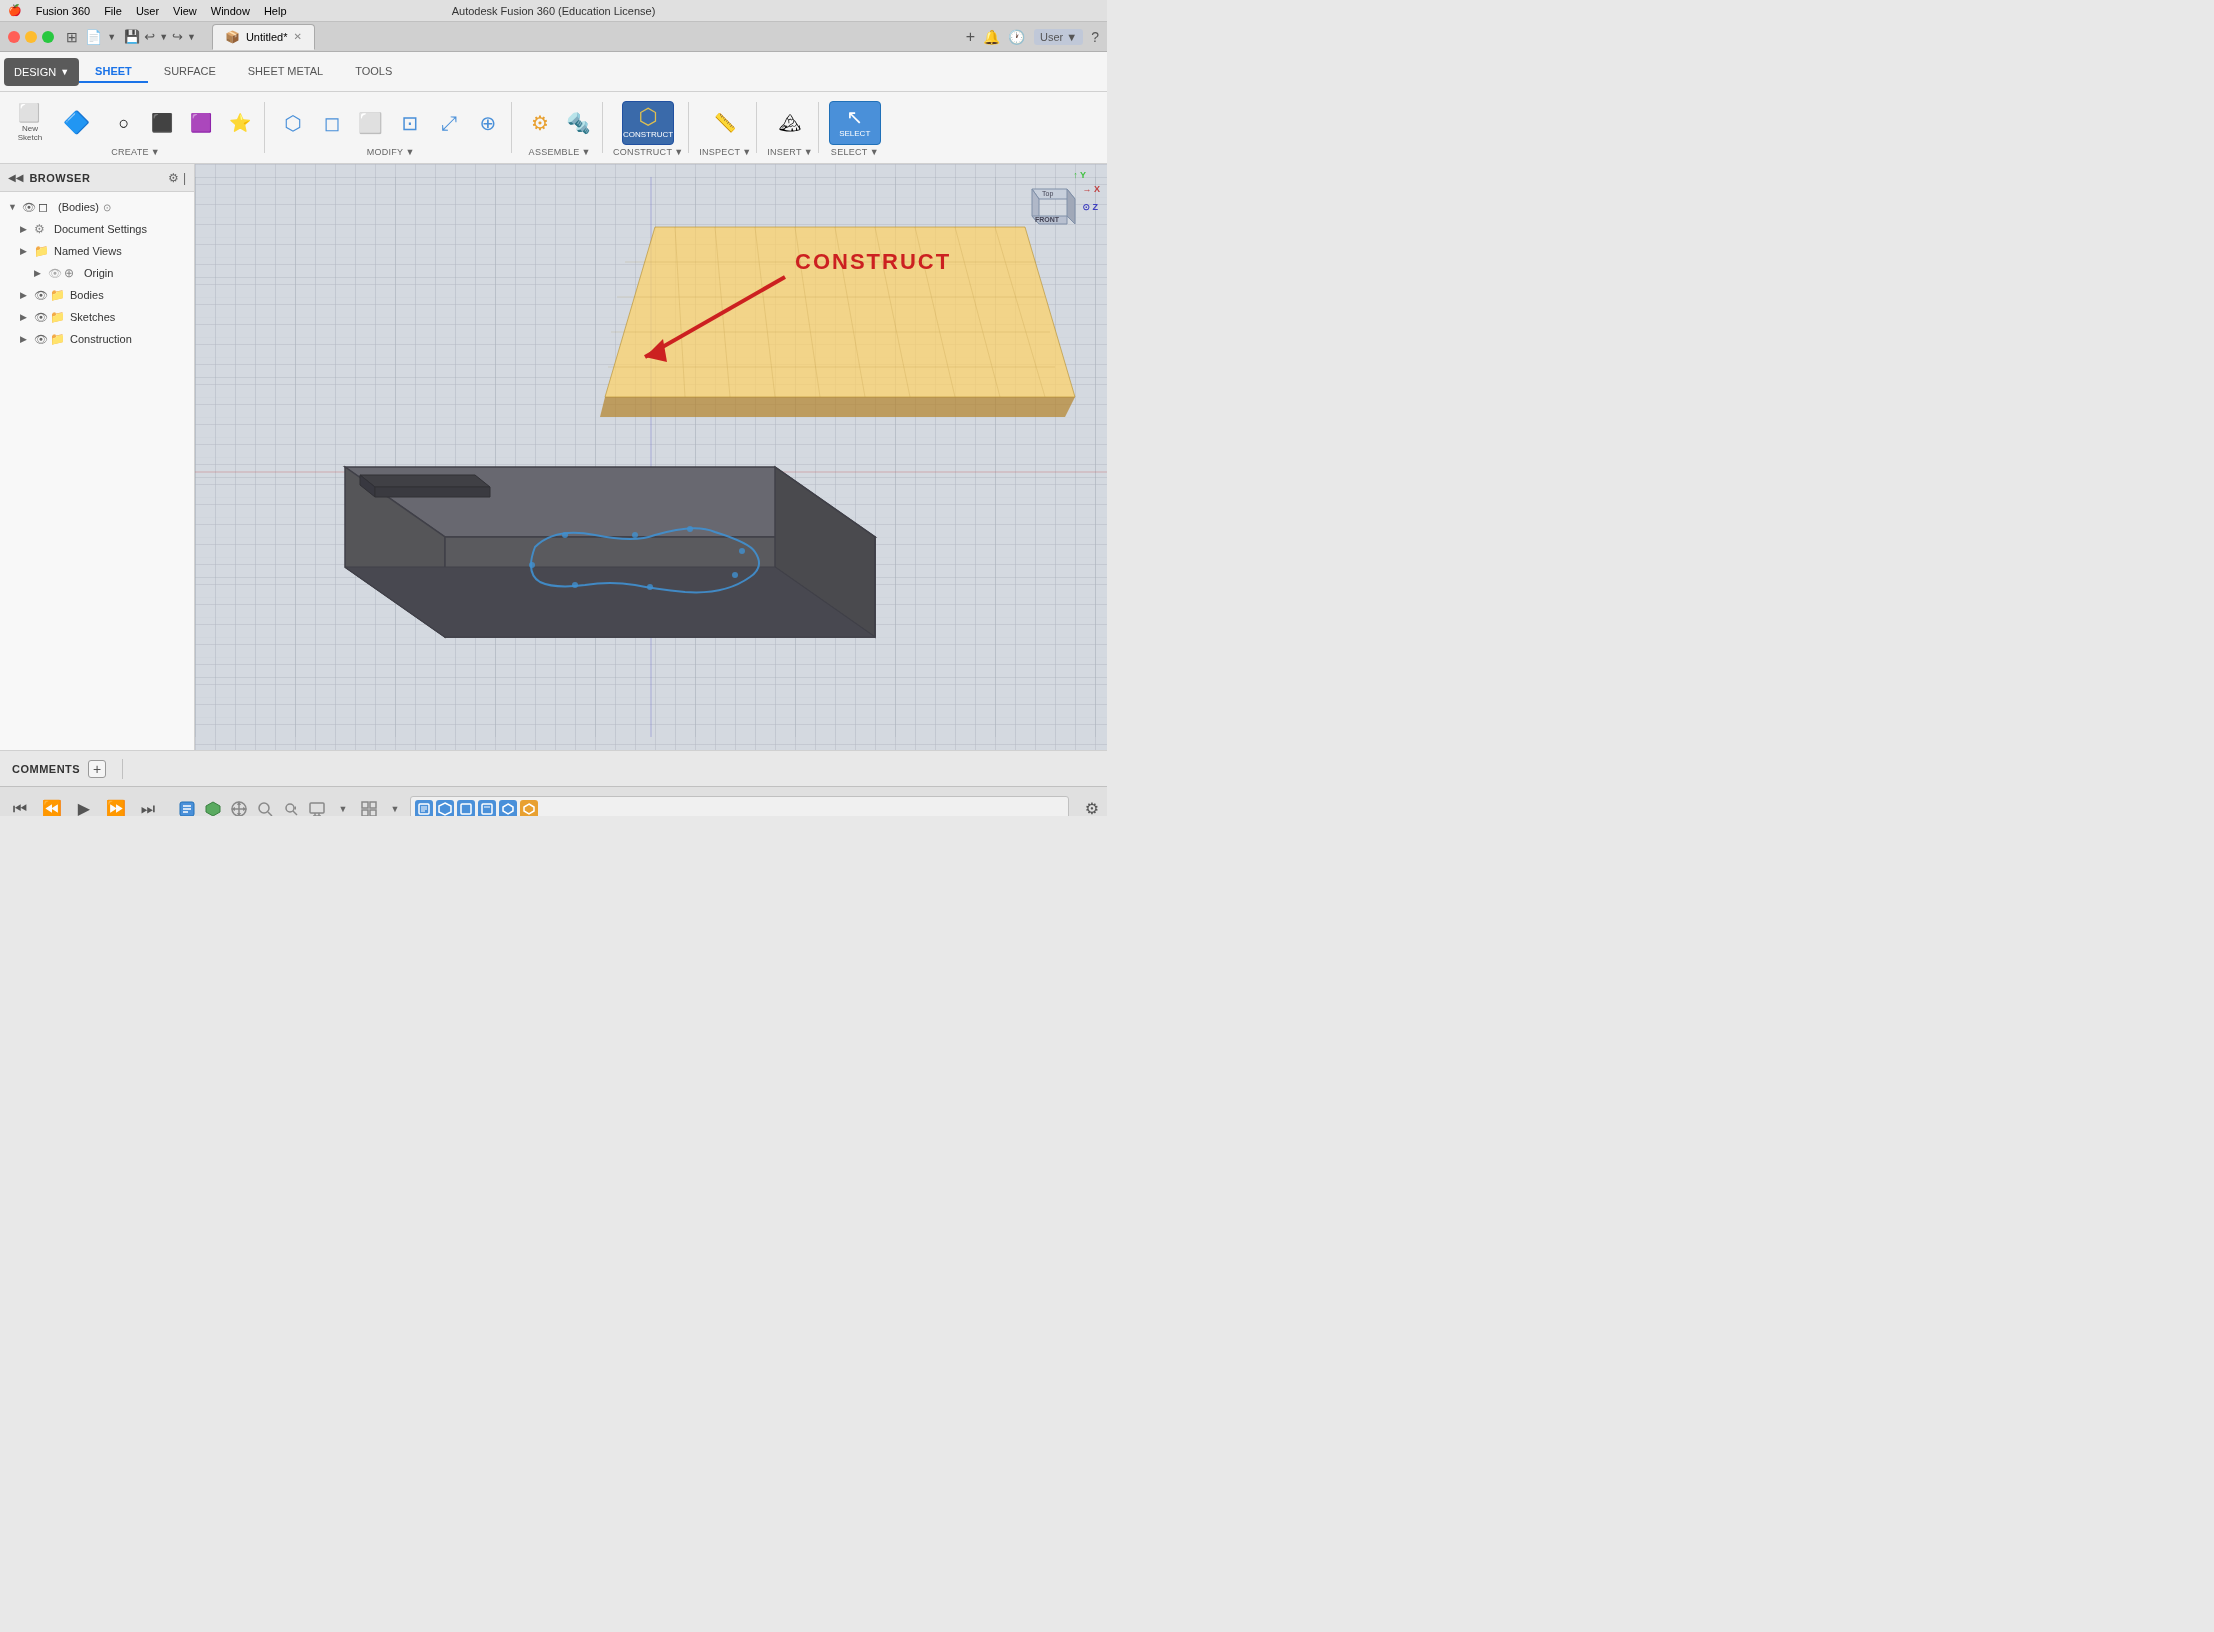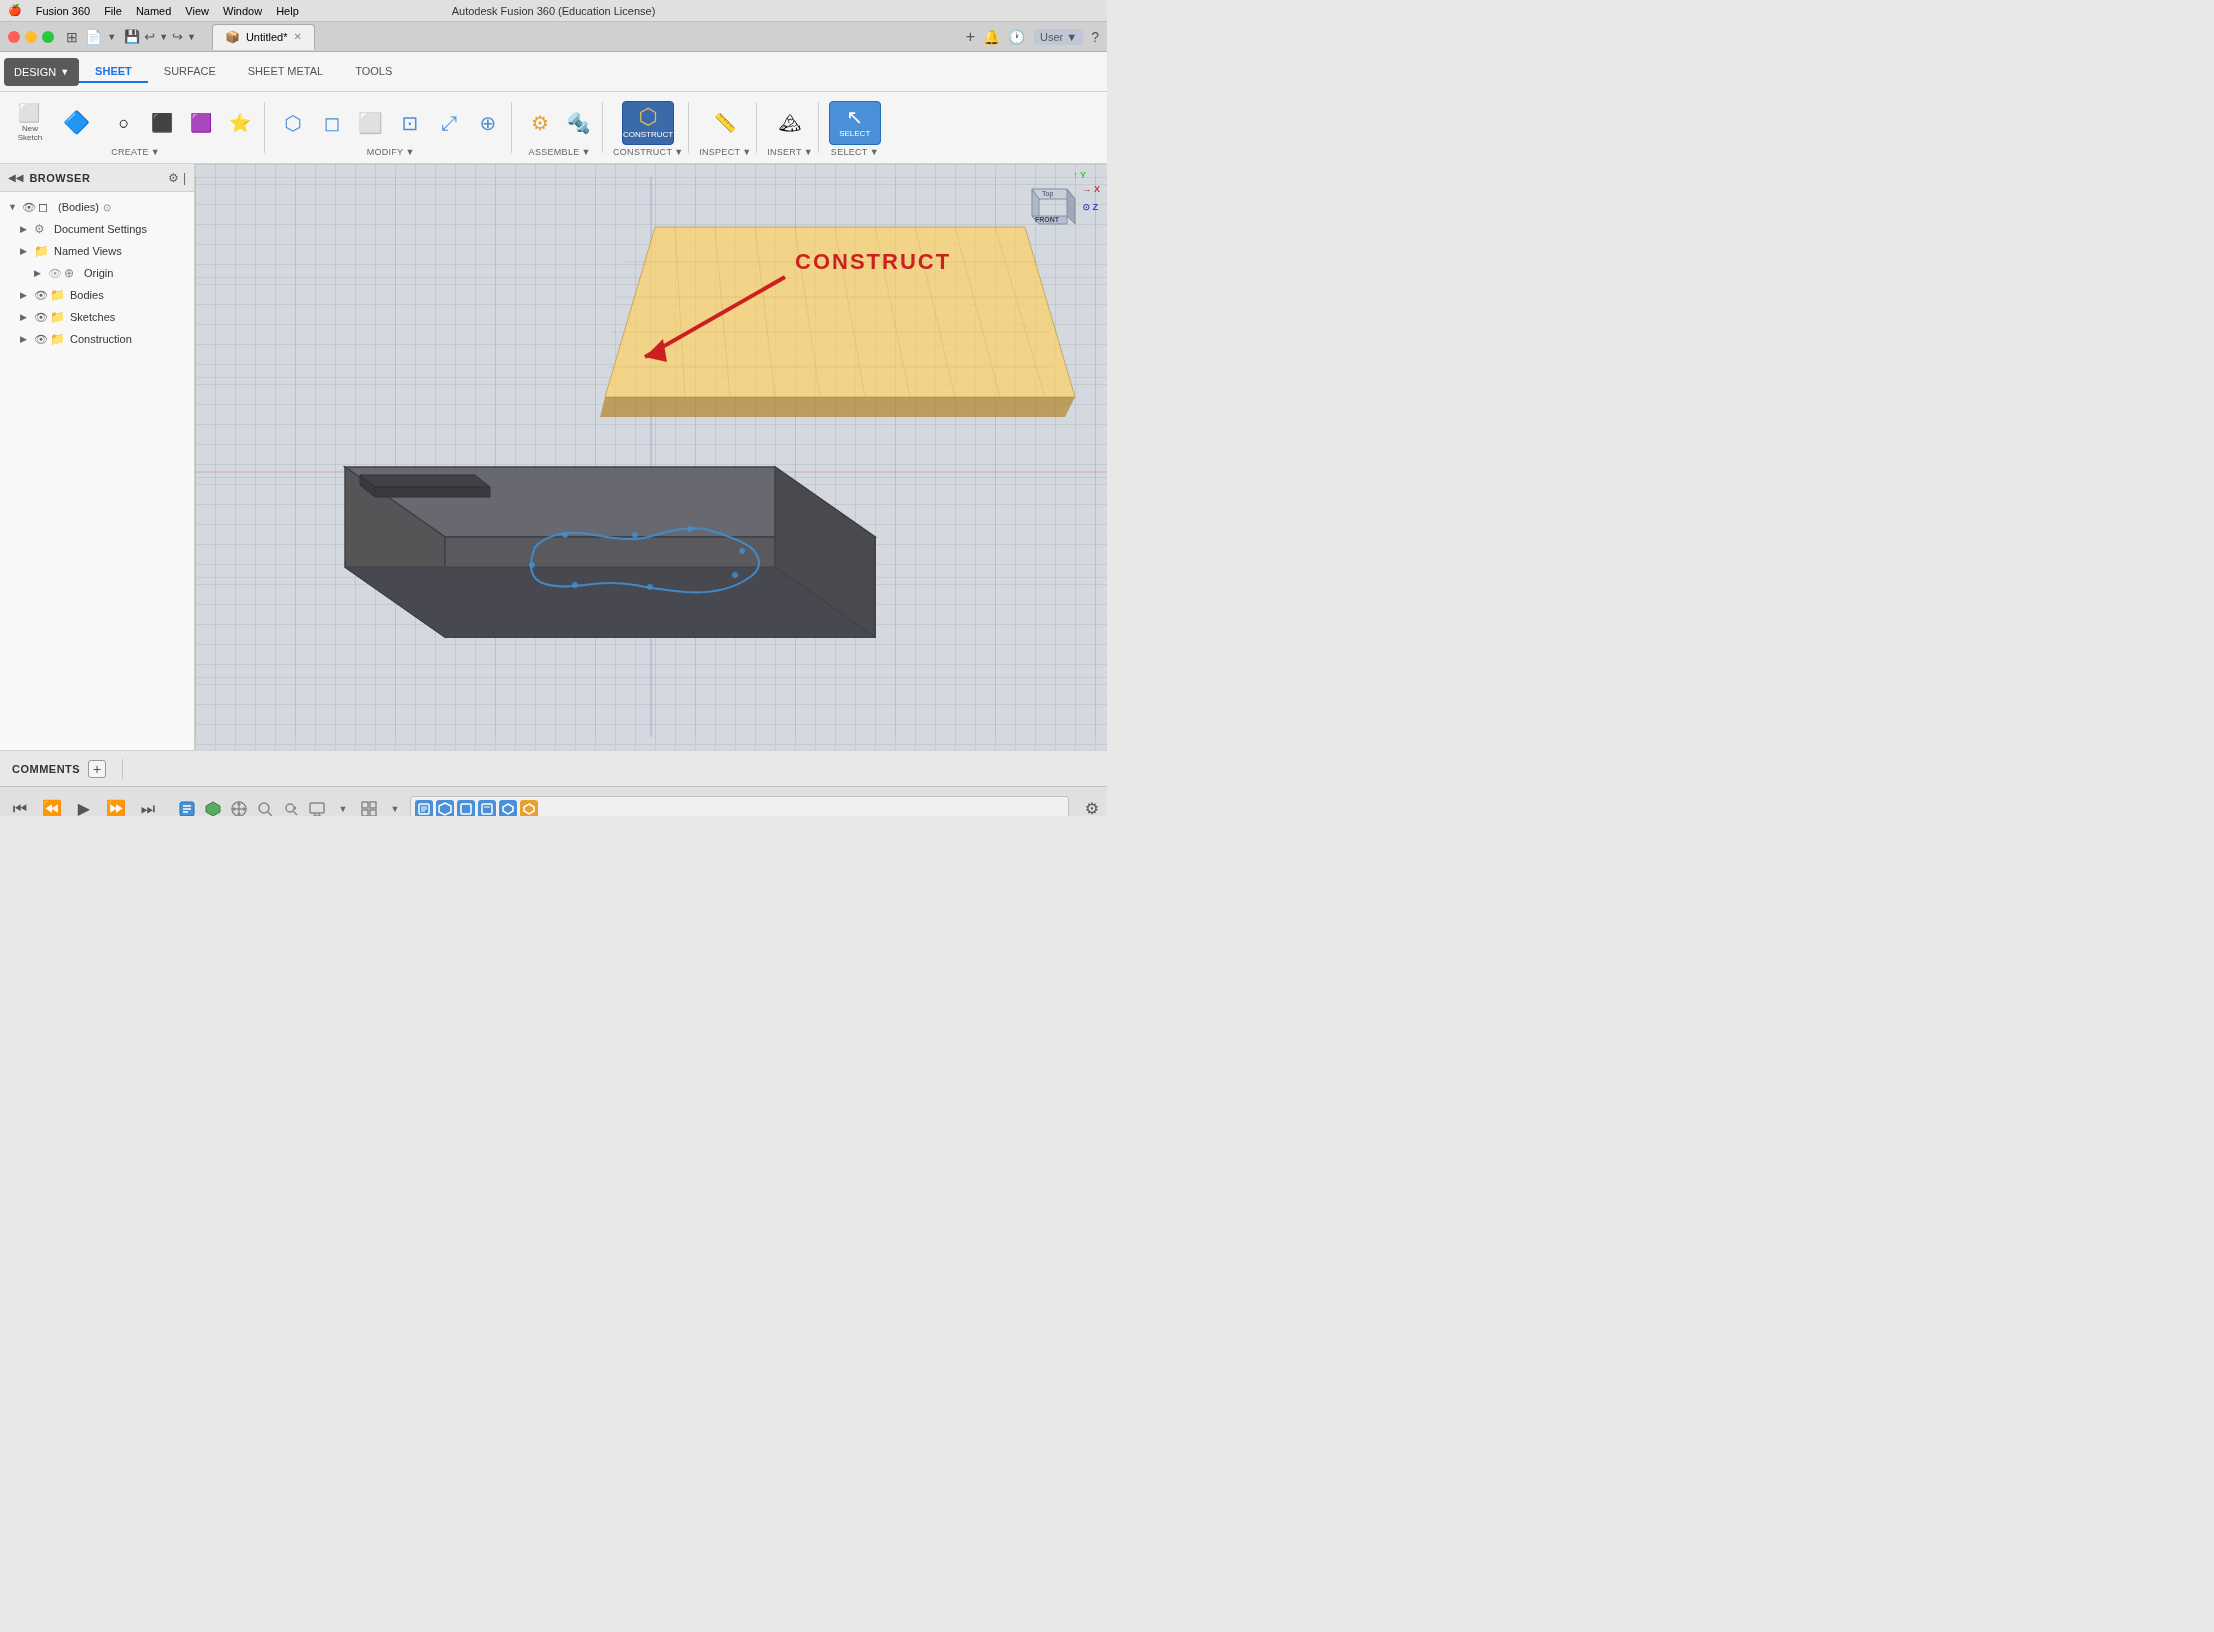--- a/index.html
+++ b/index.html
@@ -361,21 +361,21 @@
     .tb-btn.construct-active .tb-btn-label { color: white; }
   </style>
 </head>
 <body>
 
 <div class="mac-titlebar">
   <div class="menu-bar">
     <span>🍎</span>
     <span>Fusion 360</span>
     <span>File</span>
-    <span>Named</span>
+    <span>User</span>
     <span>View</span>
     <span>Window</span>
     <span>Help</span>
   </div>
   <div class="title">Autodesk Fusion 360 (Education License)</div>
 </div>
 
 <div class="tab-bar">
 
   <span style="display:flex;gap:5px;margin-right:8px;">

